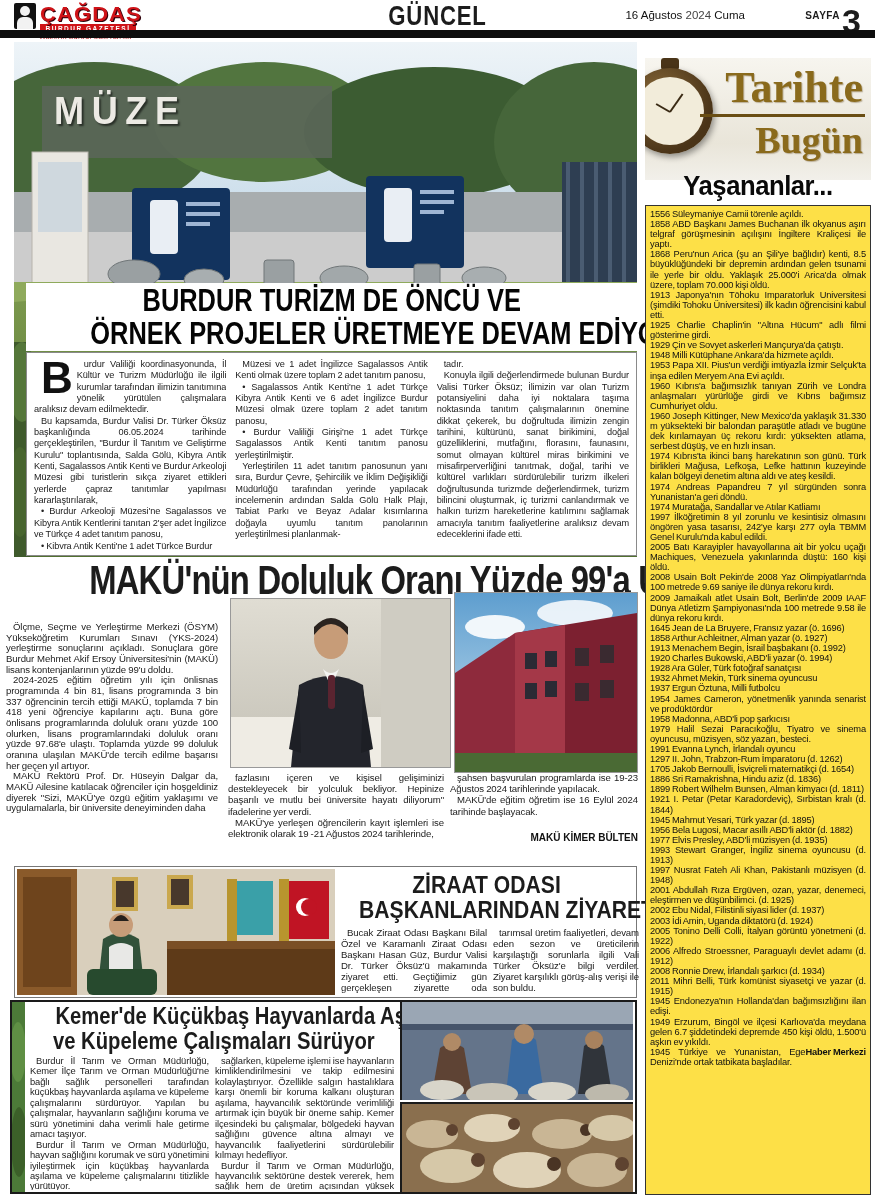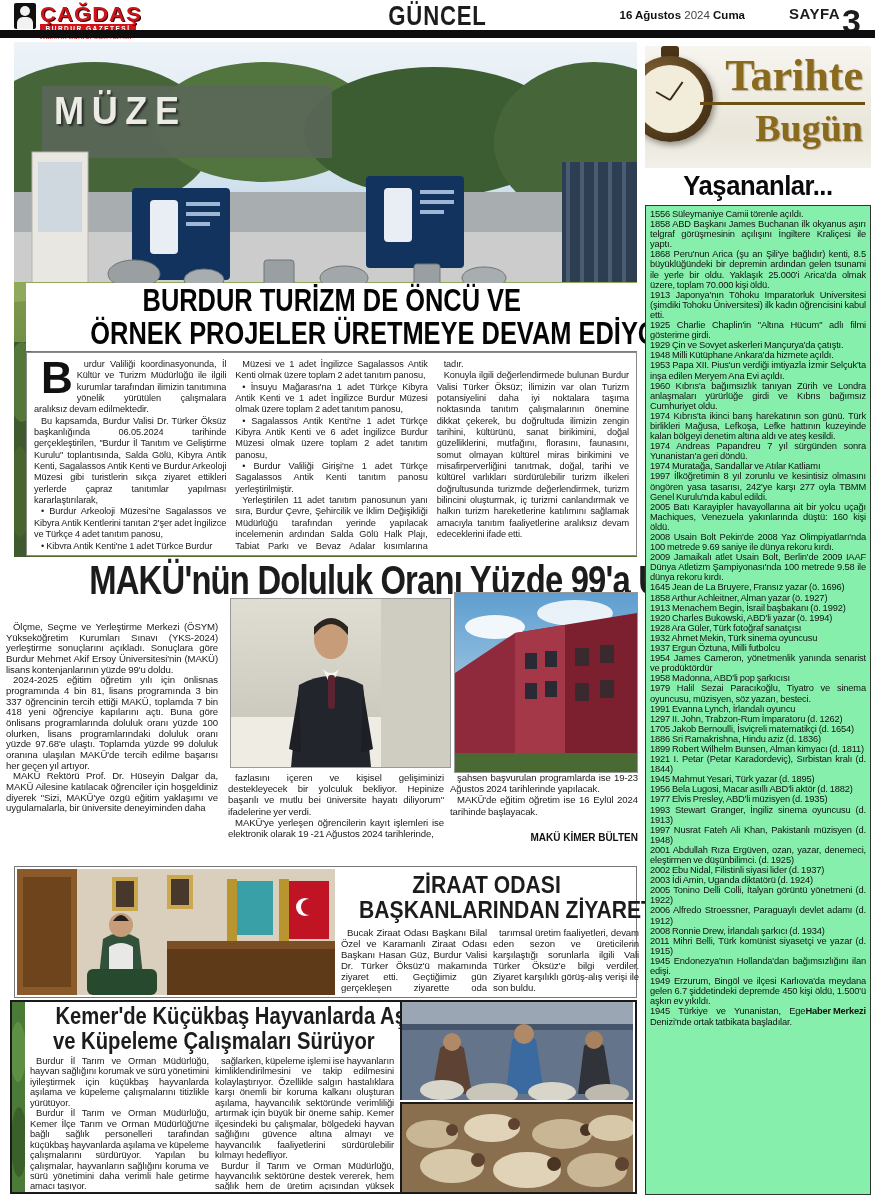--- a/index.html
+++ b/index.html
@@ -11,24 +11,24 @@
   .logo { position:absolute; left:14px; top:2px; width:210px; height:28px; }
   .logo-icon { position:absolute; left:0; top:1px; width:22px; height:26px; background:#111; border-radius:2px; overflow:hidden; }
   .li-head { position:absolute; left:6px; top:3px; width:10px; height:10px; border-radius:50%; background:#f2f2f2; }
   .li-body { position:absolute; left:3px; top:14px; width:16px; height:12px; border-radius:6px 6px 0 0; background:#f2f2f2; }
   .logo-text { position:absolute; left:26px; top:0; }
   .logo-title { font-size:21px; font-weight:bold; letter-spacing:1px; color:#cf1318; text-shadow:1px 1px 0 #30000a; transform:scaleX(1.05); transform-origin:left; }
   .logo-subtitle { margin-top:-2px; width:96px; background:#cf1318; color:#fff; font-size:6.5px; font-weight:bold; text-align:center; letter-spacing:1.5px; padding:1px 0; }
   .logo-tagline { font-family:"DejaVu Serif", serif; font-style:italic; font-size:6.5px; color:#b01015; margin-top:0px; }
   .section-title { position:absolute; left:0; right:0; top:1px; text-align:center; font-size:27px; font-weight:bold; letter-spacing:1px; transform:scaleX(0.82); }
   .date-block { position:absolute; right:130px; top:9px; font-size:11.5px; }
-  .date-block .d1 { font-weight:bold; color:#111; }
+  .date-block .d1 { font-weight:normal; color:#111; }
   .date-block .d2 { font-weight:normal; color:#444;margin-top:12px; }
   .page-num { position:absolute; right:14px; top:2px; }
-  .pn-label { font-size:15px; font-weight:bold; letter-spacing:0.5px; vertical-align:14px; }
+  .pn-label { font-size:10px; font-weight:bold; letter-spacing:0.5px; vertical-align:14px; }
   .pn-num { font-size:34px; font-weight:bold; margin-left:2px; }
   .black-bar { position:absolute; left:0; top:30px; width:875px; height:8px; background:#0d0d0d; }
 
   
   .photo { position:absolute; overflow:hidden; background:#ccc; }
   .photo svg { display:block; }
   .muze-label { position:absolute; left:40px; top:48px; font-size:38px; font-weight:bold; letter-spacing:8px; color:#eceae4; text-shadow:2px 2px 2px rgba(0,0,0,0.55); transform:scaleX(0.95); transform-origin:left; }
 
   
   .headline-box1 { position:absolute; left:26px; top:283px; width:611px; height:68px; background:#fff; text-align:center; padding-top:1px; }
@@ -57,32 +57,32 @@
 
   
   .kemer-box { position:absolute; left:10px; top:1000px; width:627px; height:194px; border:2px solid #1a1a1a; background:#fff; }
   .kemer-head { position:absolute; left:16px; top:2px; width:372px; text-align:center; }
   .kemer-head div { font-size:23px; line-height:24.5px; font-weight:bold; white-space:nowrap; display:inline-block; transform:scaleX(0.88); transform-origin:center; }
   .kemer-col { position:absolute; top:54px; width:179px; height:134px; overflow:hidden; }
   .kemer-col p { font-size:9.4px; line-height:10.45px; text-align:justify; text-indent:6px; letter-spacing:-0.1px; word-spacing:-0.4px; }
 
   
   .sidebar { position:absolute; left:645px; top:45px; width:226px; height:1150px; }
-  .sb-header { position:absolute; left:0; top:1px; width:226px; height:122px; background:linear-gradient(180deg,#f7f5ef 0%,#e9e5d9 70%,#f2f0ea 100%); overflow:hidden; }
+  .sb-header { position:absolute; left:0; top:13px; width:226px; height:122px; background:linear-gradient(180deg,#f7f5ef 0%,#e9e5d9 70%,#f2f0ea 100%); overflow:hidden; }
   .watch { position:absolute; left:-28px; top:-8px; width:120px; height:130px; }
   .watch-ring { position:absolute; left:10px; top:18px; width:86px; height:86px; border-radius:50%; background:radial-gradient(circle at 35% 35%, #8a6a3a, #4a3418 70%); box-shadow:2px 3px 6px rgba(0,0,0,0.4); }
   .watch-face { position:absolute; left:19px; top:27px; width:68px; height:68px; border-radius:50%; background:#f2ecda; }
   .watch-hand1 { position:absolute; left:52px; top:40px; width:2px; height:22px; background:#3a2a14; transform:rotate(35deg); transform-origin:bottom; }
   .watch-hand2 { position:absolute; left:52px; top:46px; width:2px; height:16px; background:#3a2a14; transform:rotate(-60deg); transform-origin:bottom; }
   .watch-crown { position:absolute; left:44px; top:8px; width:18px; height:12px; background:#4a3418; border-radius:3px; }
   .sb-title1 { position:absolute; right:8px; top:4px; font-family:"Liberation Serif", serif; font-size:44px; font-weight:bold; color:#8a6a1c; text-shadow:1px 1px 1px rgba(90,60,10,0.35); }
   .sb-rule { position:absolute; right:6px; top:56px; width:165px; height:3px; background:#6a4e14; }
   .sb-title2 { position:absolute; right:8px; top:60px; font-family:"Liberation Serif", serif; font-size:38px; font-weight:bold; color:#8a6a1c; text-shadow:1px 1px 1px rgba(90,60,10,0.35); }
   .sb-title3 { position:absolute; left:0; top:126px; width:226px; text-align:center; font-size:27px; font-weight:bold; color:#0a0a0a; letter-spacing:-0.5px; transform:scaleX(0.95); }
-  .sb-list { position:absolute; left:0; top:160px; width:226px; height:990px; border:1px solid #333; padding:3px 4px; overflow:hidden; background:#86efac; }
+  .sb-list { position:absolute; left:0; top:160px; width:226px; height:990px; border:1px solid #333; padding:3px 4px; overflow:hidden; background:#fde047; }
   .sb-list p { font-size:9.3px; line-height:10.1px; text-align:justify; letter-spacing:-0.15px; word-spacing:-0.5px; color:#111; }
   .sb-last { display:block; }
   .sb-last b { float:right; }
 </style>
 </head>
 <body>
 
 <div class="header">
   <div class="logo">
     <div class="logo-icon">
@@ -169,21 +169,20 @@
     <p><span class="dropcap">B</span><span>urdur Valiliği koordinasyonunda, İl Kültür ve Turizm Müdürlüğü ile ilgili kurumlar tarafından ilimizin tanıtımına yönelik yürütülen çalışmalara aralıksız devam edilmektedir.</span></p>
     <div>
         <p>Bu kapsamda, Burdur Valisi Dr. Türker Öksüz başkanlığında 06.05.2024 tarihinde gerçekleştirilen, "Burdur İl Tanıtım ve Geliştirme Kurulu" toplantısında, Salda Gölü, Kibyra Antik Kenti, Sagalassos Antik Kenti ve Burdur Arkeoloji Müzesi gibi turistlerin sıkça ziyaret ettikleri yerlerde çapraz tanıtımlar yapılması kararlaştırılarak,</p>
         <p>• Burdur Arkeoloji Müzesi'ne Sagalassos ve Kibyra Antik Kentlerini tanıtan 2'şer adet İngilizce ve Türkçe 4 adet tanıtım panosu,</p>
         <p>• Kibyra Antik Kenti'ne 1 adet Türkçe Burdur</p>
       </div>
   </div>
   <div class="col">
     <div>
         <p>Müzesi ve 1 adet İngilizce Sagalassos Antik Kenti olmak üzere toplam 2 adet tanıtım panosu,</p>
-        <p>• İnsuyu Mağarası'na 1 adet Türkçe Kibyra Antik Kenti ve 1 adet İngilizce Burdur Müzesi olmak üzere toplam 2 adet tanıtım panosu,</p>
         <p>• Sagalassos Antik Kenti'ne 1 adet Türkçe Kibyra Antik Kenti ve 6 adet İngilizce Burdur Müzesi olmak üzere toplam 2 adet tanıtım panosu,</p>
         <p>• Burdur Valiliği Girişi'ne 1 adet Türkçe Sagalassos Antik Kenti tanıtım panosu yerleştirilmiştir.</p>
         <p>Yerleştirilen 11 adet tanıtım panosunun yanı sıra, Burdur Çevre, Şehircilik ve İklim Değişikliği Müdürlüğü tarafından yerinde yapılacak incelemenin ardından Salda Gölü Halk Plajı, Tabiat Parkı ve Beyaz Adalar kısımlarına doğayla uyumlu tanıtım panolarının yerleştirilmesi planlanmak-</p>
       </div>
   </div>
   <div class="col">
     <div>
         <p>tadır.</p>
         <p>Konuyla ilgili değerlendirmede bulunan Burdur Valisi Türker Öksüz; İlimizin var olan Turizm potansiyelini daha iyi noktalara taşıma noktasında tanıtım çalışmalarının önemine dikkat çekerek, bu doğrultuda ilimizin zengin tarihini, kültürünü, sanat birikimini, doğal güzelliklerini, mutfağını, florasını, faunasını, somut olmayan kültürel miras birikimini ve misafirperverliğini tanıtmak, doğal, tarihi ve kültürel varlıkları sürdürülebilir turizm ilkeleri doğrultusunda turizmde değerlendirmek, turizm bilincini oluşturmak, iç turizmi canlandırmak ve halkın turizm hareketlerine katılımını sağlamak amacıyla tanıtım faaliyetlerine aralıksız devam edeceklerini ifade etti.</p>
       </div>
@@ -312,22 +311,22 @@
       <ellipse cx="6" cy="50" rx="8" ry="30" fill="#5f8f44"></ellipse>
       <ellipse cx="7" cy="140" rx="8" ry="35" fill="#3c6029"></ellipse>
     </svg>
   </div>
   <div class="kemer-head">
     <div>Kemer'de Küçükbaş Hayvanlarda Aşılama</div>
     <div>ve Küpeleme Çalışmaları Sürüyor</div>
   </div>
   <div class="kemer-col news" style="left:18px;">
     <div>
+        <p>Burdur İl Tarım ve Orman Müdürlüğü, Kemer İlçe Tarım ve Orman Müdürlüğü'ne bağlı sağlık personelleri tarafından küçükbaş hayvanlarda aşılama ve küpeleme çalışmalarını sürdürüyor. Yapılan bu çalışmalar, hayvanların sağlığını koruma ve sürü yönetimini daha verimli hale getirme amacı taşıyor.</p>
         <p>Burdur İl Tarım ve Orman Müdürlüğü, hayvan sağlığını korumak ve sürü yönetimini iyileştirmek için küçükbaş hayvanlarda aşılama ve küpeleme çalışmalarını titizlikle yürütüyor.</p>
-        <p>Burdur İl Tarım ve Orman Müdürlüğü, Kemer İlçe Tarım ve Orman Müdürlüğü'ne bağlı sağlık personelleri tarafından küçükbaş hayvanlarda aşılama ve küpeleme çalışmalarını sürdürüyor. Yapılan bu çalışmalar, hayvanların sağlığını koruma ve sürü yönetimini daha verimli hale getirme amacı taşıyor.</p>
       </div>
   </div>
   <div class="kemer-col news" style="left:203px;">
     <div>
         <p>sağlarken, küpeleme işlemi ise hayvanların kimliklendirilmesini ve takip edilmesini kolaylaştırıyor. Özellikle salgın hastalıklara karşı önemli bir koruma kalkanı oluşturan aşılama, hayvancılık sektöründe verimliliği artırmak için büyük bir öneme sahip. Kemer ilçesindeki bu çalışmalar, bölgedeki hayvan sağlığını güvence altına almayı ve hayvancılık faaliyetlerini sürdürülebilir kılmayı hedefliyor.</p>
       </div>
     <p><span>Burdur İl Tarım ve Orman Müdürlüğü, hayvancılık sektörüne destek vererek, hem sağlık hem de üretim açısından yüksek standartları sağlamayı amaçlıyor.</span> </p>
   </div>
   <div class="photo" style="left:388px; top:0px; width:233px; height:98px; border-left:2px solid #1a1a1a;">
     <svg width="231" height="98" viewBox="0 0 231 98">
@@ -384,20 +383,21 @@
     <div>
         <p>1556 Süleymaniye Camii törenle açıldı.</p>
         <p>1858 ABD Başkanı James Buchanan ilk okyanus aşırı telgraf görüşmesinin açılışını İngiltere Kraliçesi ile yaptı.</p>
         <p>1868 Peru'nun Arica (şu an Şili'ye bağlıdır) kenti, 8.5 büyüklüğündeki bir depremin ardından gelen tsunami ile yerle bir oldu. Yaklaşık 25.000'i Arica'da olmak üzere, toplam 70.000 kişi öldü.</p>
         <p>1913 Japonya'nın Tōhoku Imparatorluk Universitesi (şimdiki Tohoku Üniversitesi) ilk kadın öğrencisini kabul etti.</p>
         <p>1925 Charlie Chaplin'in "Altına Hücum" adlı filmi gösterime girdi.</p>
         <p>1929 Çin ve Sovyet askerleri Mançurya'da çatıştı.</p>
         <p>1948 Milli Kütüphane Ankara'da hizmete açıldı.</p>
         <p>1953 Papa XII. Pius'un verdiği imtiyazla İzmir Selçuk'ta inşa edilen Meryem Ana Evi açıldı.</p>
         <p>1960 Kıbrıs'a bağımsızlık tanıyan Zürih ve Londra anlaşmaları yürürlüğe girdi ve Kıbrıs bağımsız Cumhuriyet oldu.</p>
+        <p>1960 Joseph Kittinger, New Mexico'da yaklaşık 31.330 m yüksekteki bir balondan paraşütle atladı ve bugüne dek kırılamayan üç rekoru kırdı: yüksekten atlama, serbest düşüş, ve en hızlı insan.</p>
         <p>1974 Kıbrıs'ta ikinci barış harekatının son günü. Türk birlikleri Mağusa, Lefkoşa, Lefke hattının kuzeyinde kalan bölgeyi denetim altına aldı ve ateş kesildi.</p>
         <p>1974 Andreas Papandreu 7 yıl sürgünden sonra Yunanistan'a geri döndü.</p>
         <p>1974 Muratağa, Sandallar ve Atılar Katliamı</p>
         <p>1997 İlköğretimin 8 yıl zorunlu ve kesintisiz olmasını öngören yasa tasarısı, 242'ye karşı 277 oyla TBMM Genel Kurulu'nda kabul edildi.</p>
         <p>2005 Batı Karayipler havayollarına ait bir yolcu uçağı Machiques, Venezuela yakınlarında düştü: 160 kişi öldü.</p>
         <p>2008 Usain Bolt Pekin'de 2008 Yaz Olimpiyatları'nda 100 metrede 9.69 saniye ile dünya rekoru kırdı.</p>
         <p>2009 Jamaikalı atlet Usain Bolt, Berlin'de 2009 IAAF Dünya Atletizm Şampiyonası'nda 100 metrede 9.58 ile dünya rekoru kırdı.</p>
         <p>1645 Jean de La Bruyere, Fransız yazar (ö. 1696)</p>
         <p>1858 Arthur Achleitner, Alman yazar (ö. 1927)</p>
         <p>1913 Menachem Begin, İsrail başbakanı (ö. 1992)</p>

